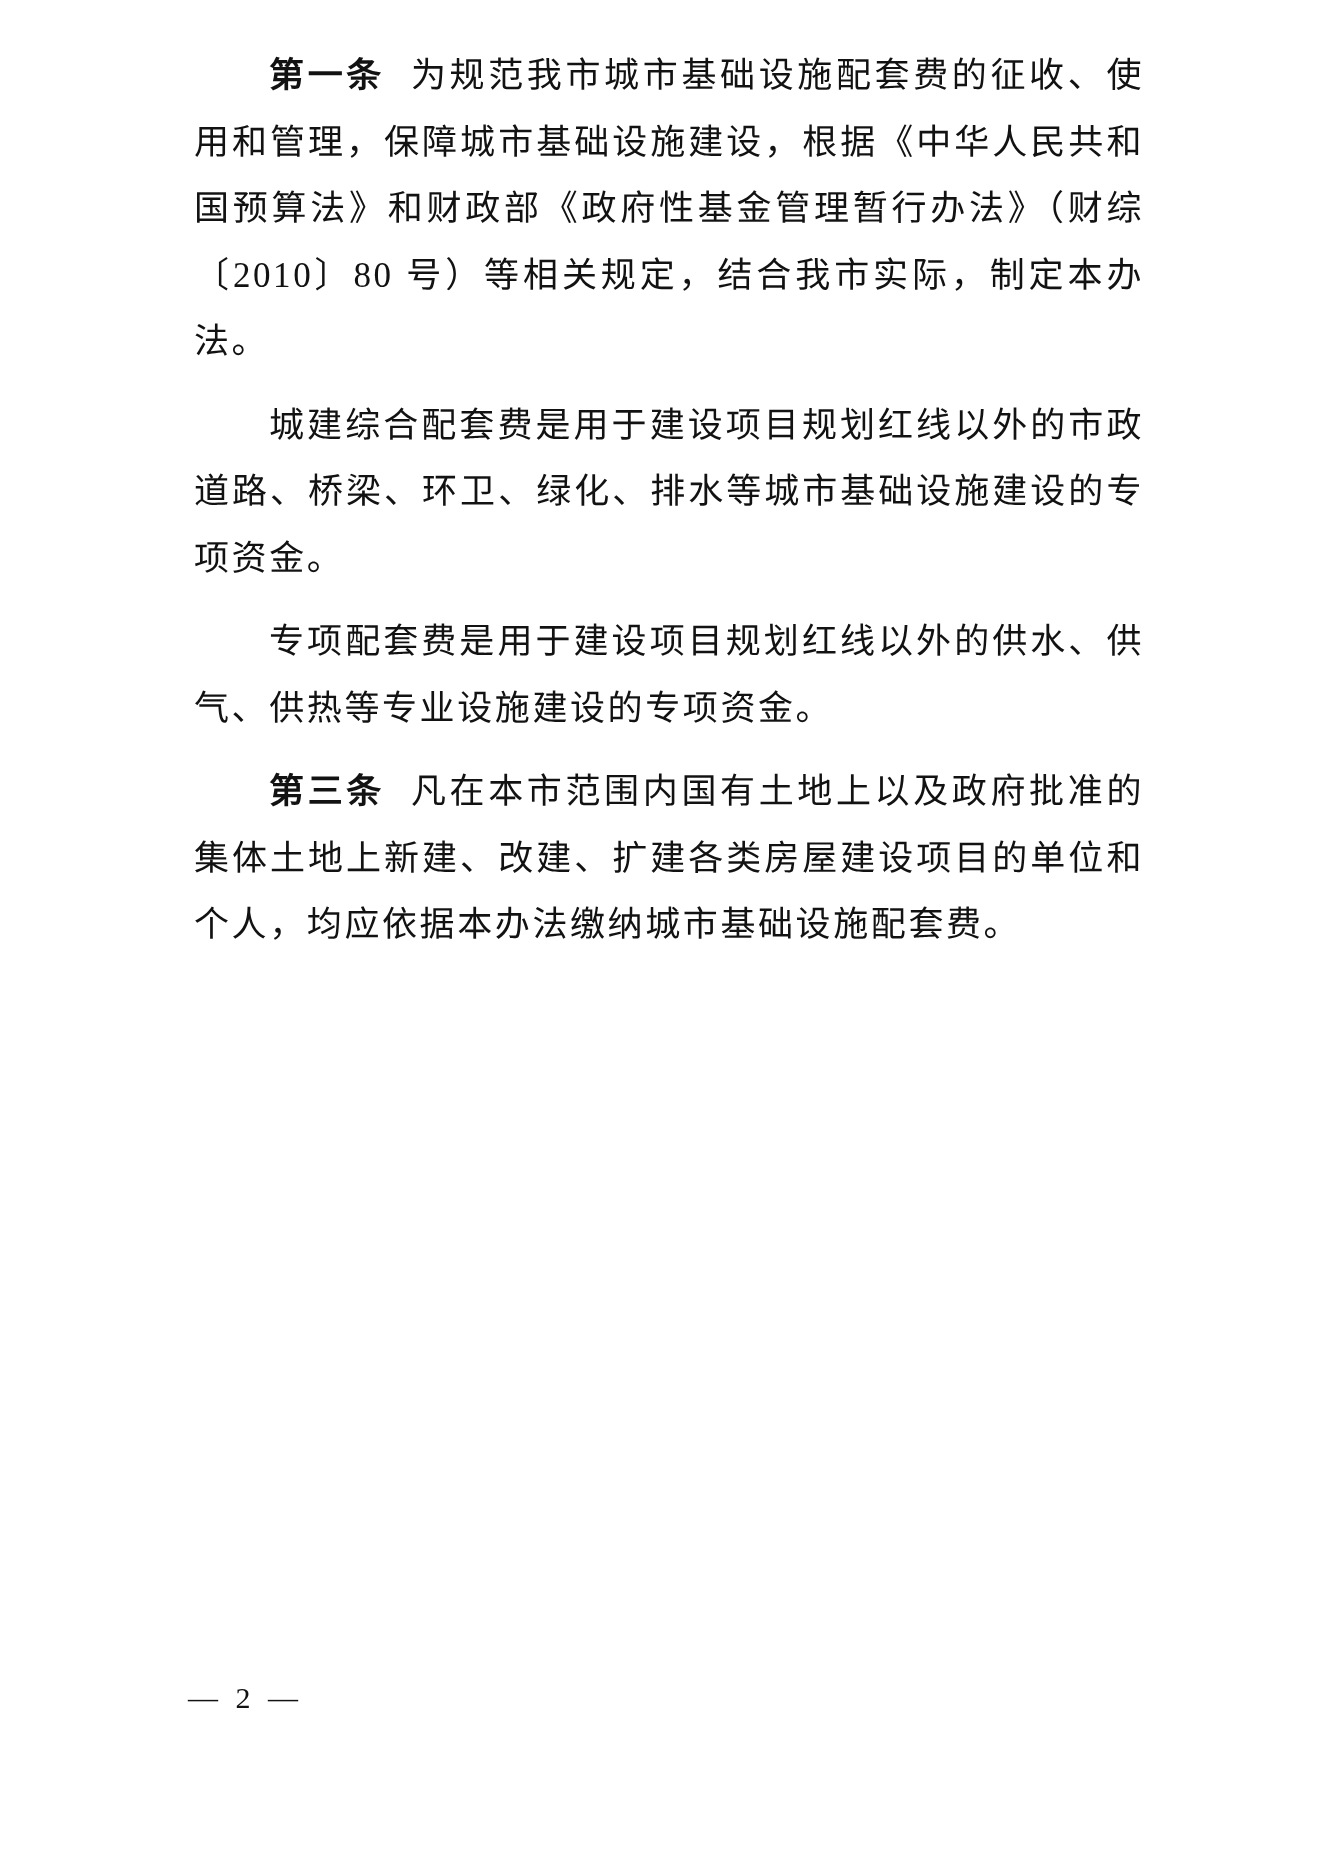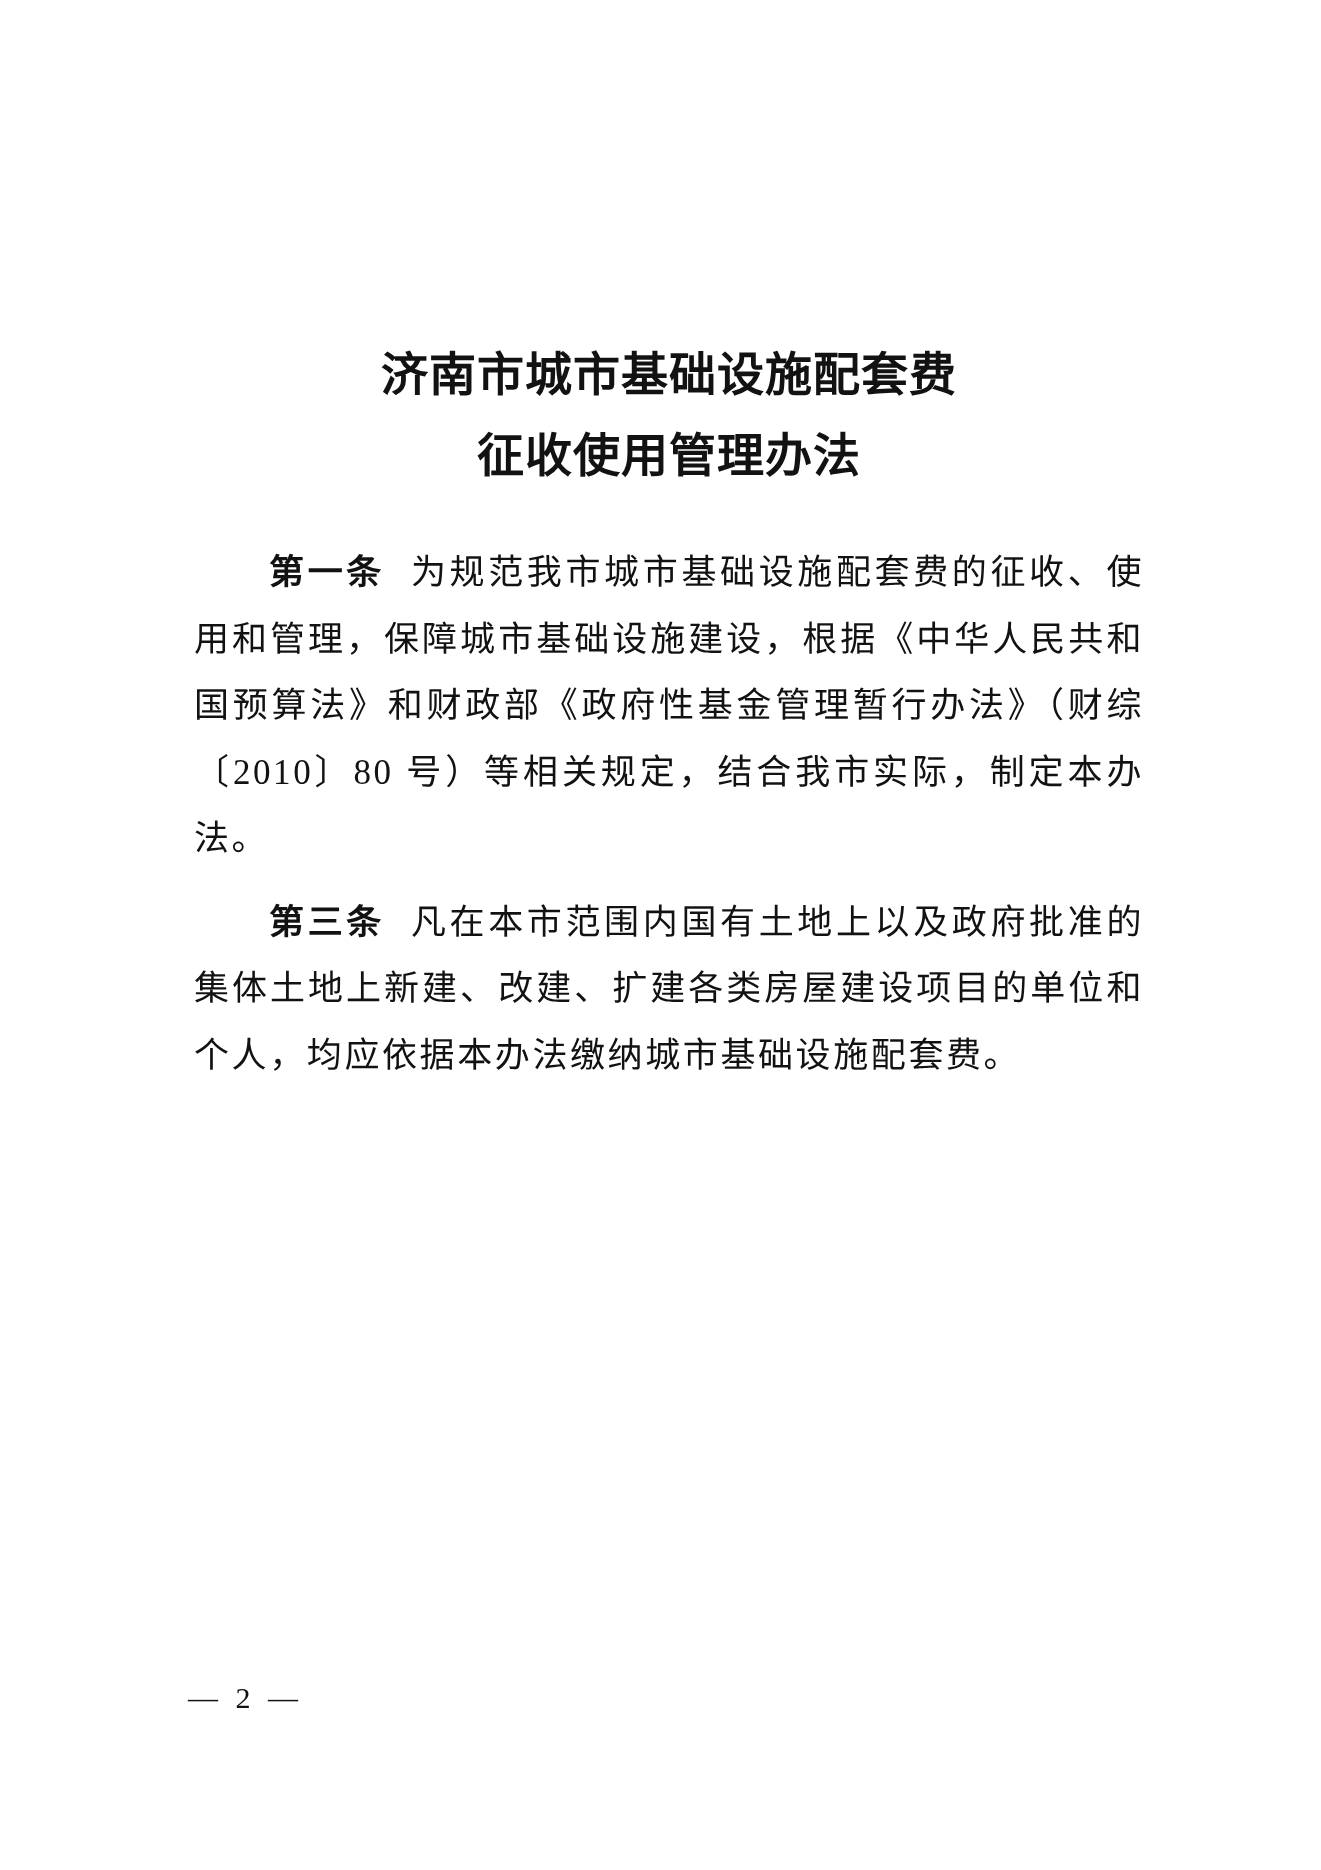--- a/index.html
+++ b/index.html
@@ -65,33 +65,35 @@
     line-height: 40px;
     letter-spacing: 5px;
     white-space: nowrap;
   }
 </style>
 </head>
 <body>
 
 <div class="page">
 
-  <div class="title-block">
-    <div class="title-line">济南市城市基础设施配套费</div>
-    <div class="title-line">征收使用管理办法</div>
-  </div>
 
   <div class="body-block">
 
     <p class="para">
       <span class="para-lead">第一条</span><span class="para-text">为规范我市城市基础设施配套费的征收、使用和管理，保障城市基础设施建设，根据《中华人民共和国预算法》和财政部《政府性基金管理暂行办法》（财综〔2010〕80 号）等相关规定，结合我市实际，制定本办法。</span>
     </p>
 
 
+    <p class="para">
+      <span class="para-lead"></span><span class="para-text">城建综合配套费是用于建设项目规划红线以外的市政道路、桥梁、环卫、绿化、排水等城市基础设施建设的专项资金。</span>
+    </p>
 
+    <p class="para">
+      <span class="para-lead"></span><span class="para-text">专项配套费是用于建设项目规划红线以外的供水、供气、供热等专业设施建设的专项资金。</span>
+    </p>
 
     <p class="para">
       <span class="para-lead">第三条</span><span class="para-text">凡在本市范围内国有土地上以及政府批准的集体土地上新建、改建、扩建各类房屋建设项目的单位和个人，均应依据本办法缴纳城市基础设施配套费。</span>
     </p>
 
 
   </div>
 
   <div class="footer">— 2 —</div>
 

